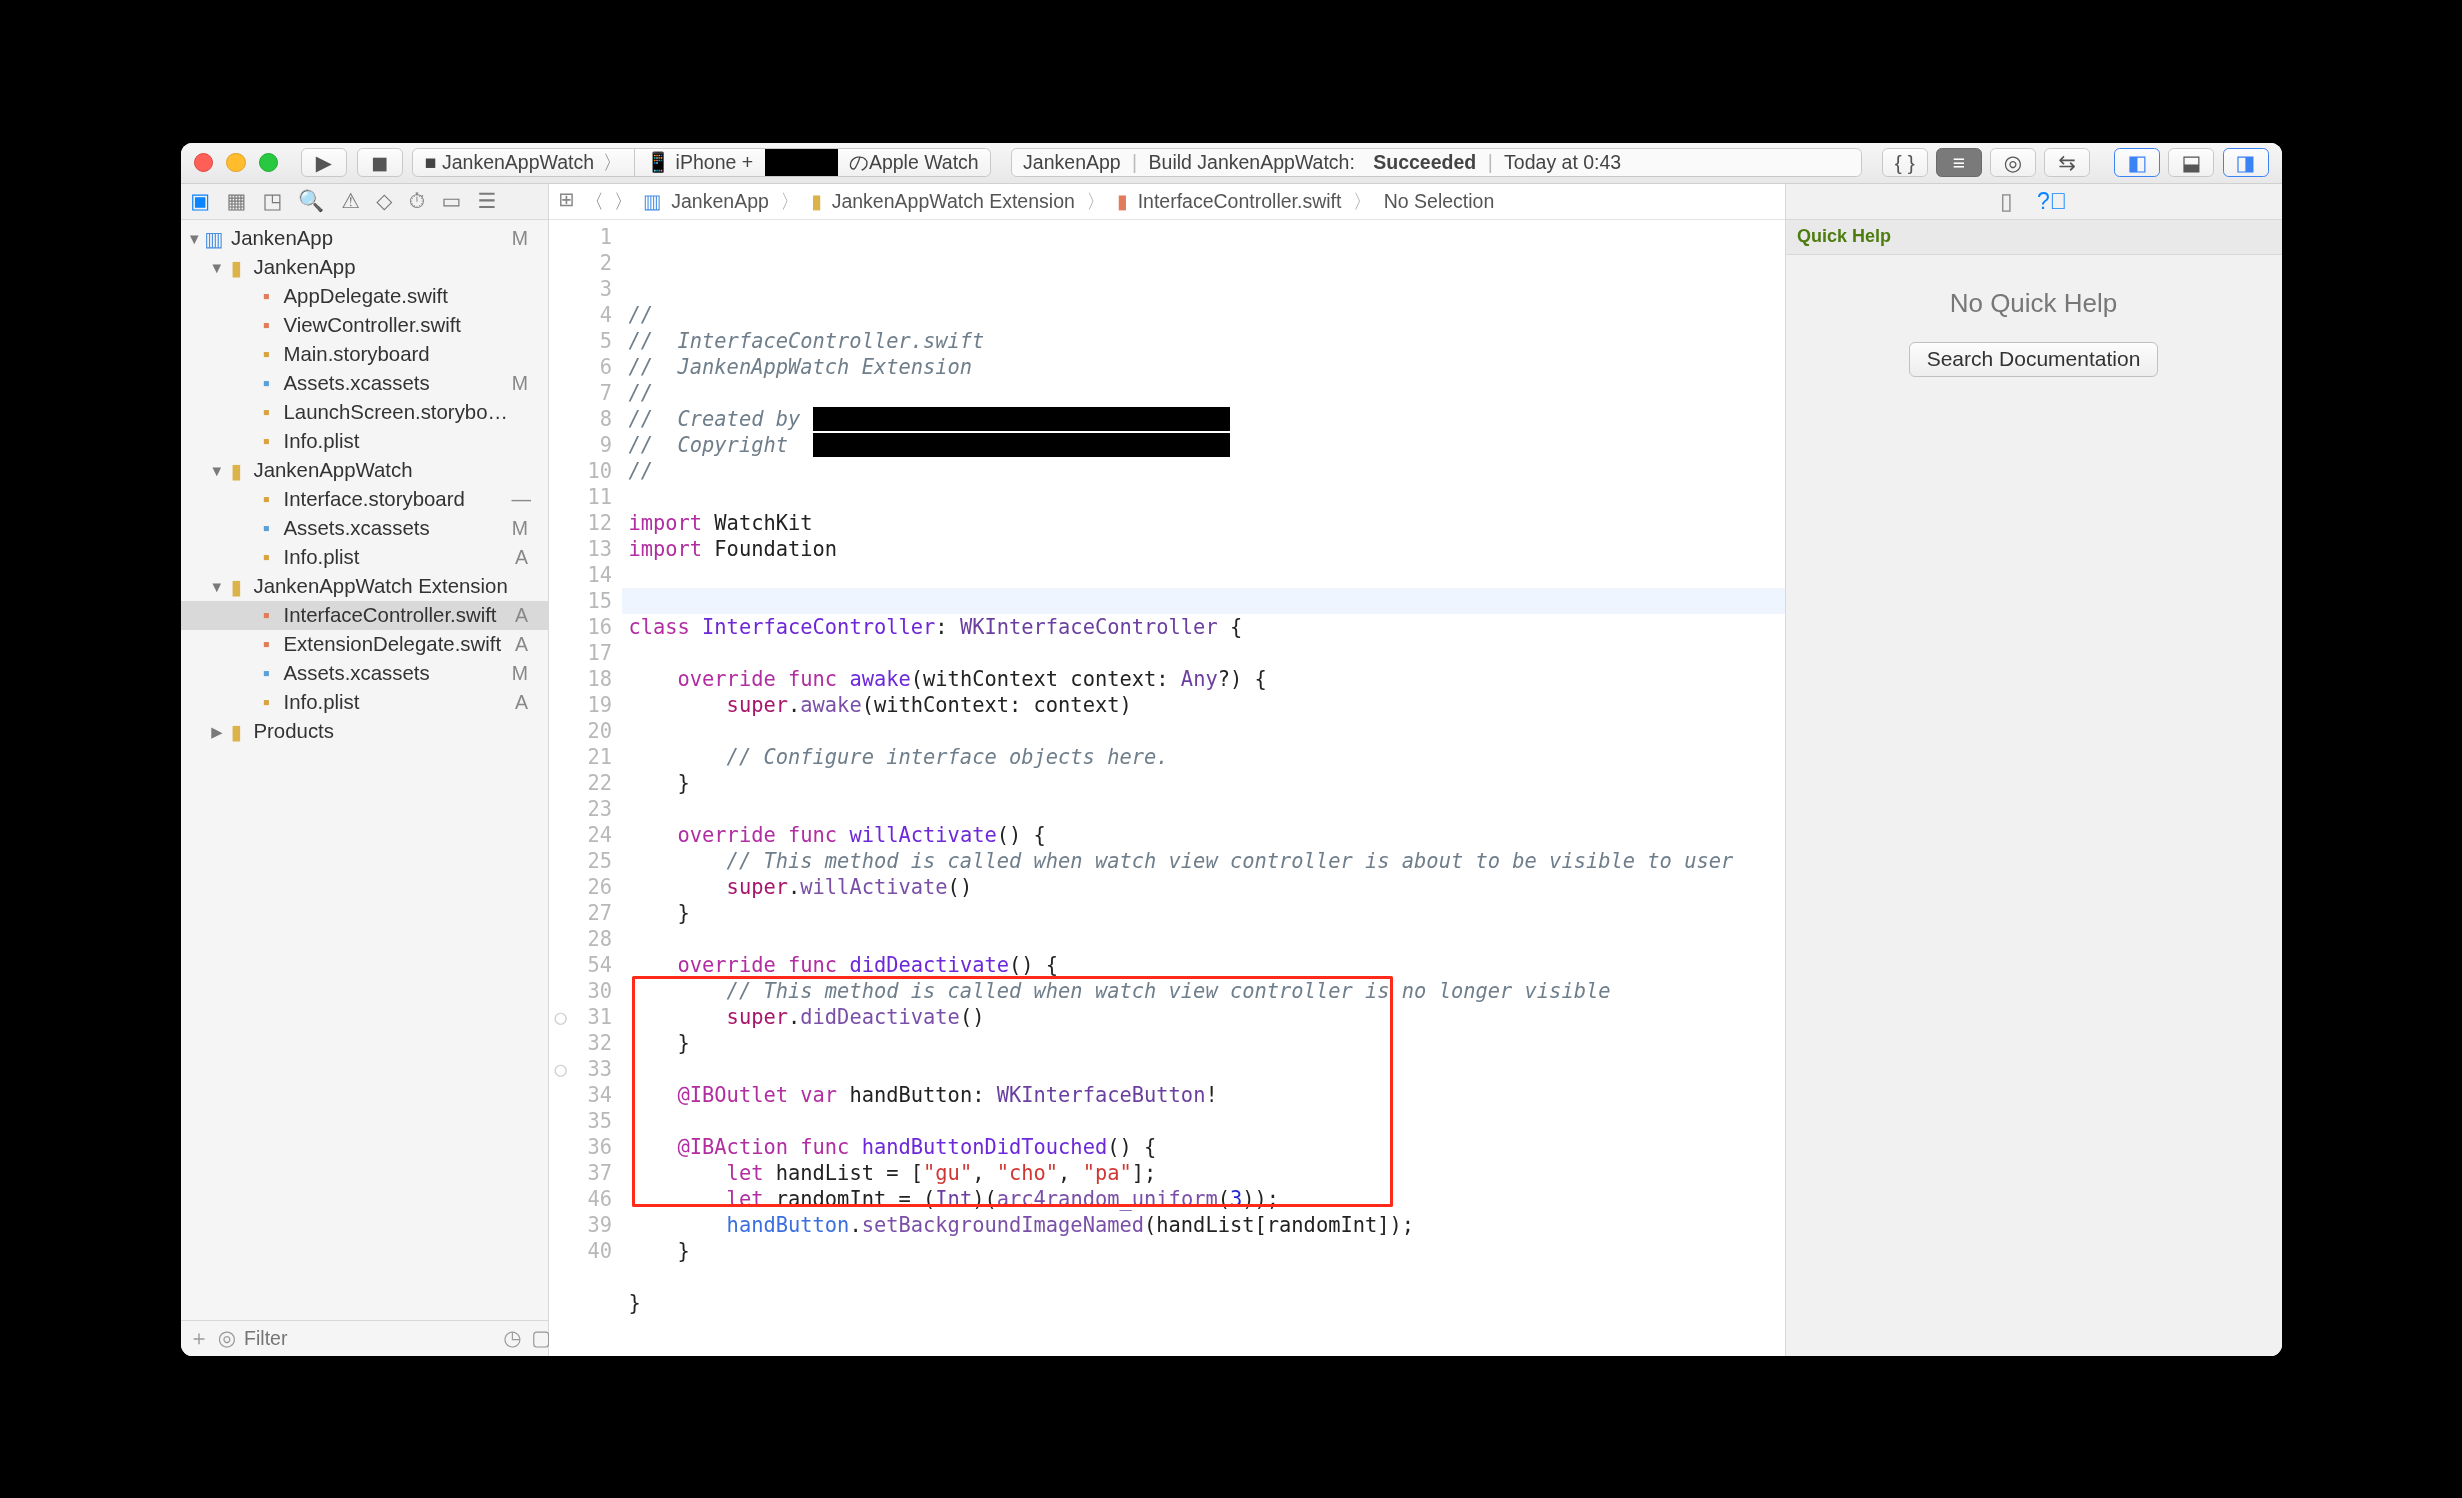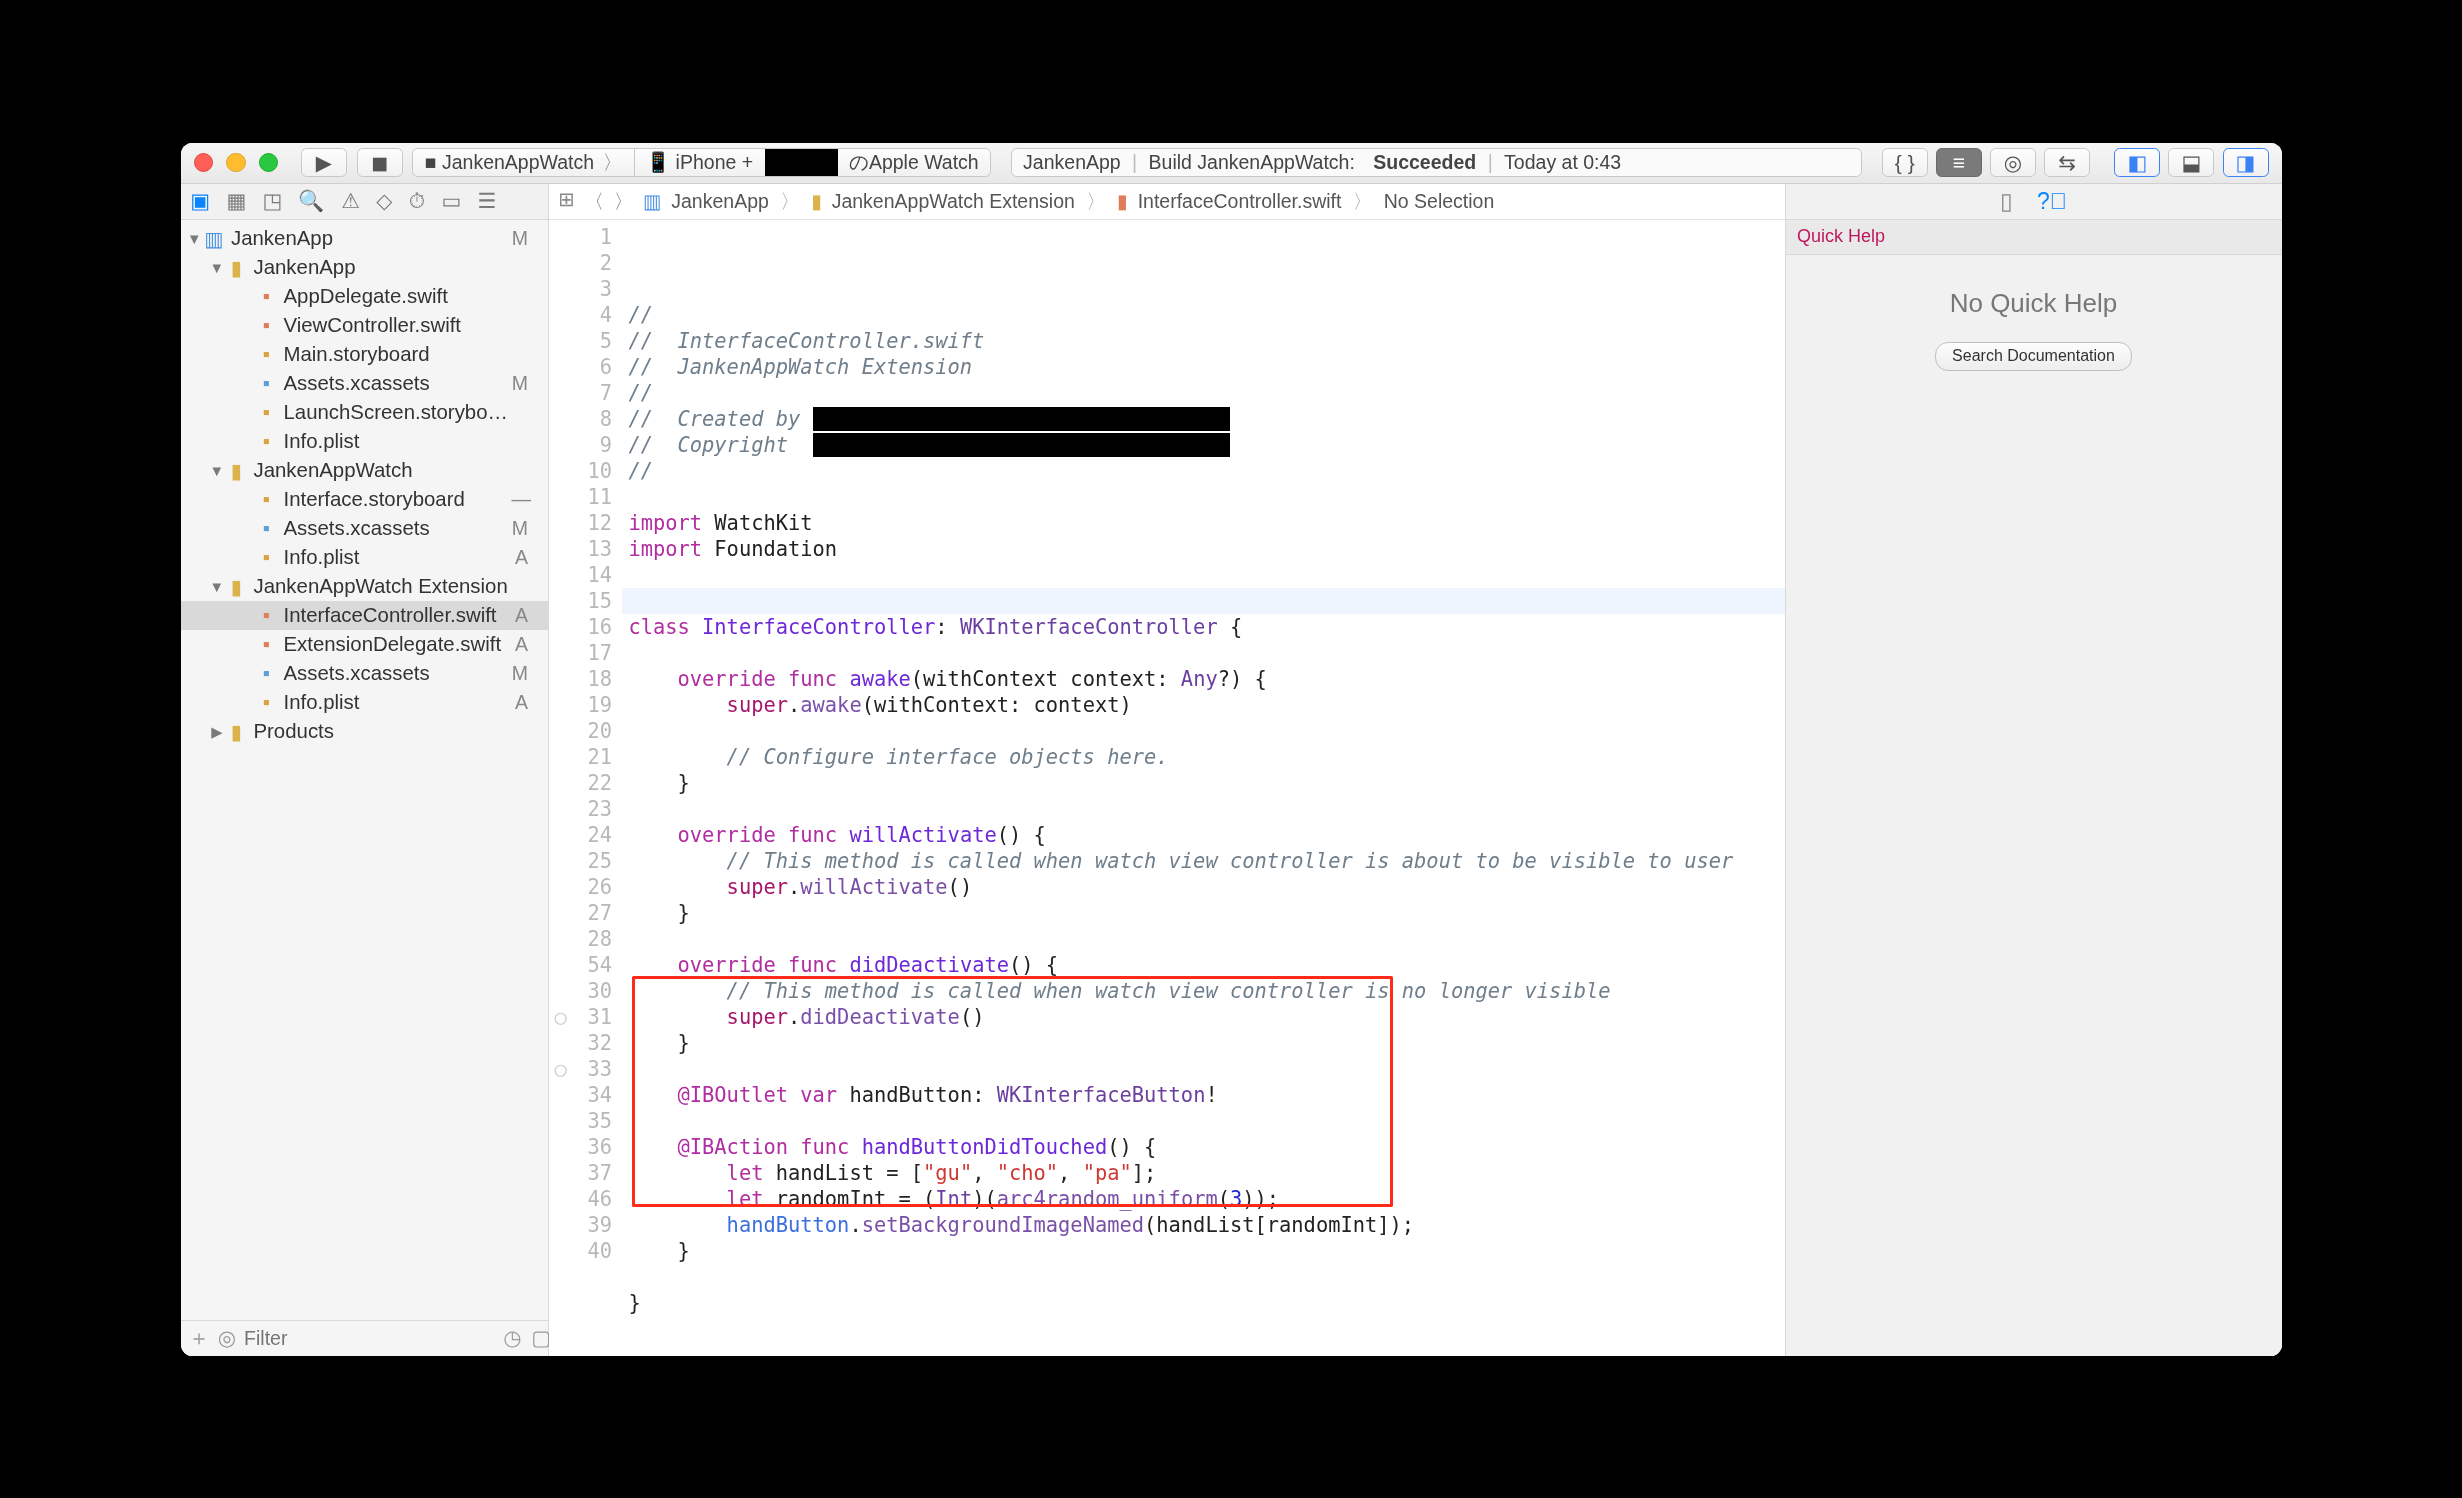--- a/index.html
+++ b/index.html
@@ -249,40 +249,40 @@
     align-items: center;
     justify-content: center;
     gap: 24.4px;
     color: #888;
     font-size: 23px;
   }
   .insp-tabs .active { color: #0a84ff; }
   .insp-head {
     padding: 6.5px 11.4px;
     font-size: 18px;
-    font-weight: 400;
-    color: #be185d;
+    font-weight: 700;
+    color: #4d7c0f;
     border-bottom: 0.8px solid #d8d8d8;
     background: #e9e9e9;
   }
   .insp-body {
     flex: 1;
     padding-top: 33px;
     display: flex;
     flex-direction: column;
     align-items: center;
     color: #777;
   }
   .insp-body h3 { font-size: 26px; font-weight: 400; color: #777; margin-bottom: 23px; }
   .insp-body button {
     border: 0.8px solid #c0c0c0;
     background: linear-gradient(#fdfdfd,#ededed);
     padding: 4.9px 16.3px;
-    border-radius: 13px;
-    font-size: 16px;
+    border-radius: 6px;
+    font-size: 21px;
     color: #333;
     cursor: pointer;
   }
 </style>
 </head>
 <body>
 
 <div class="window">
 
   <div class="titlebar">

